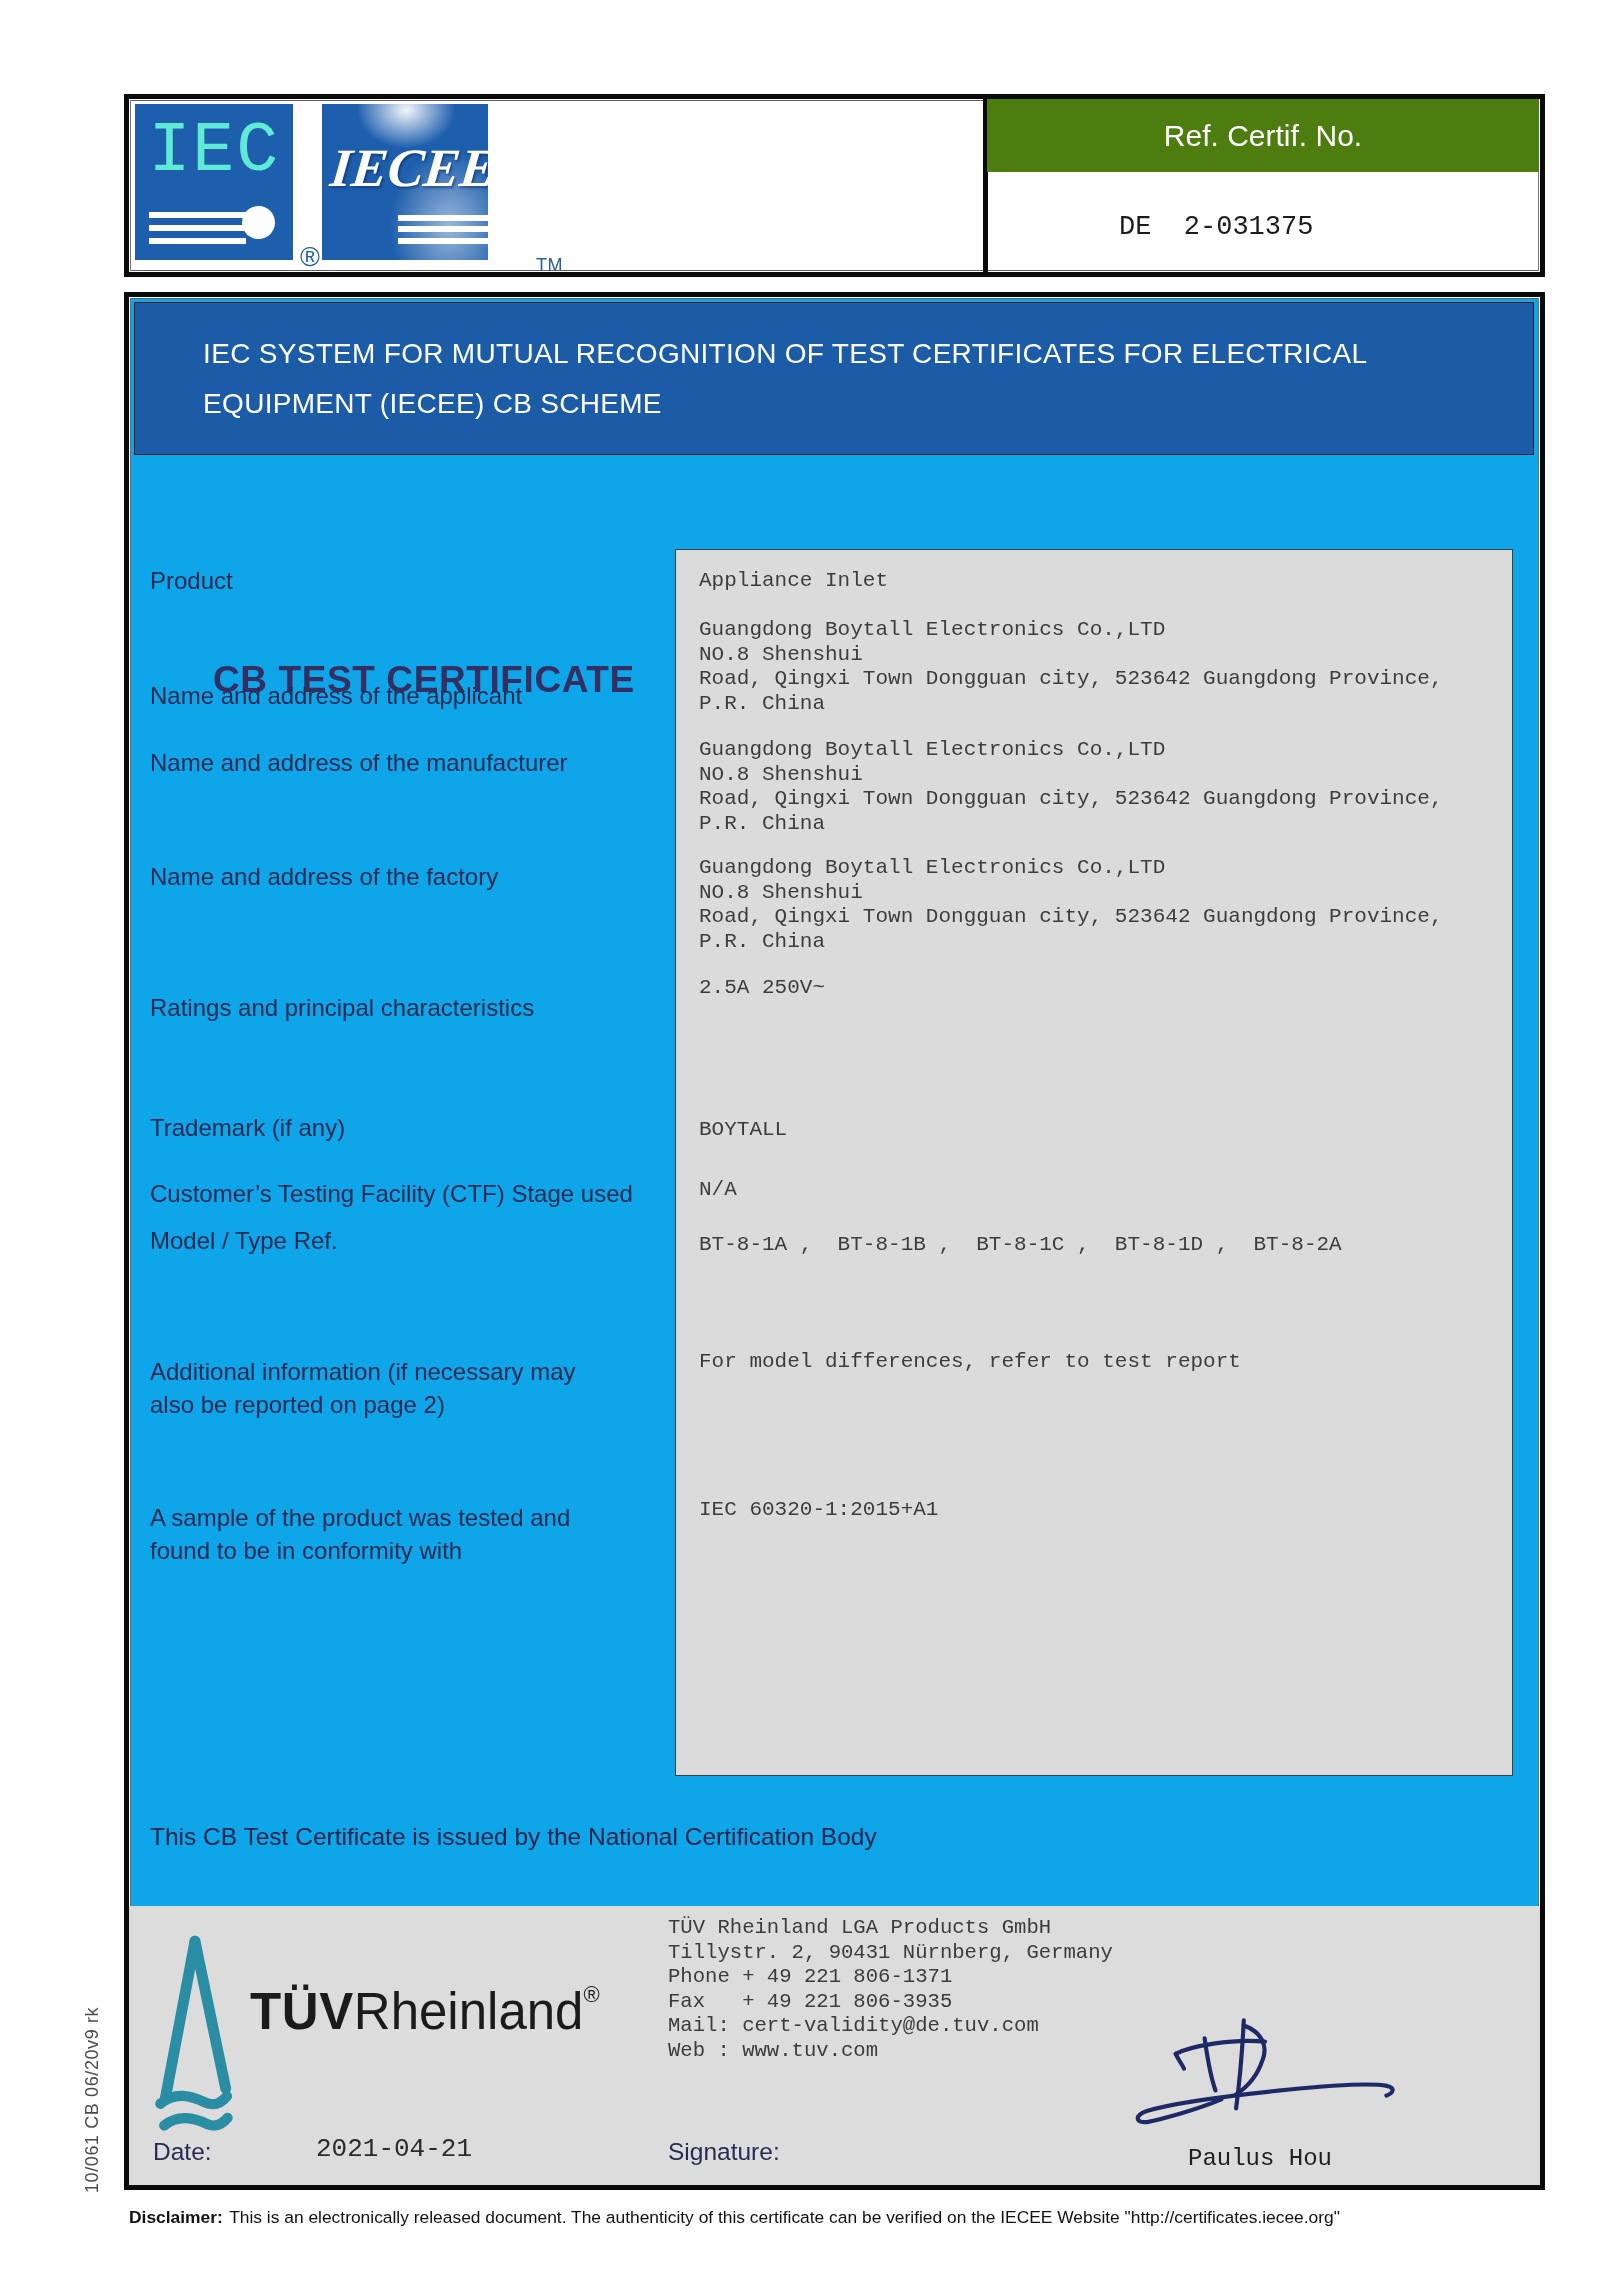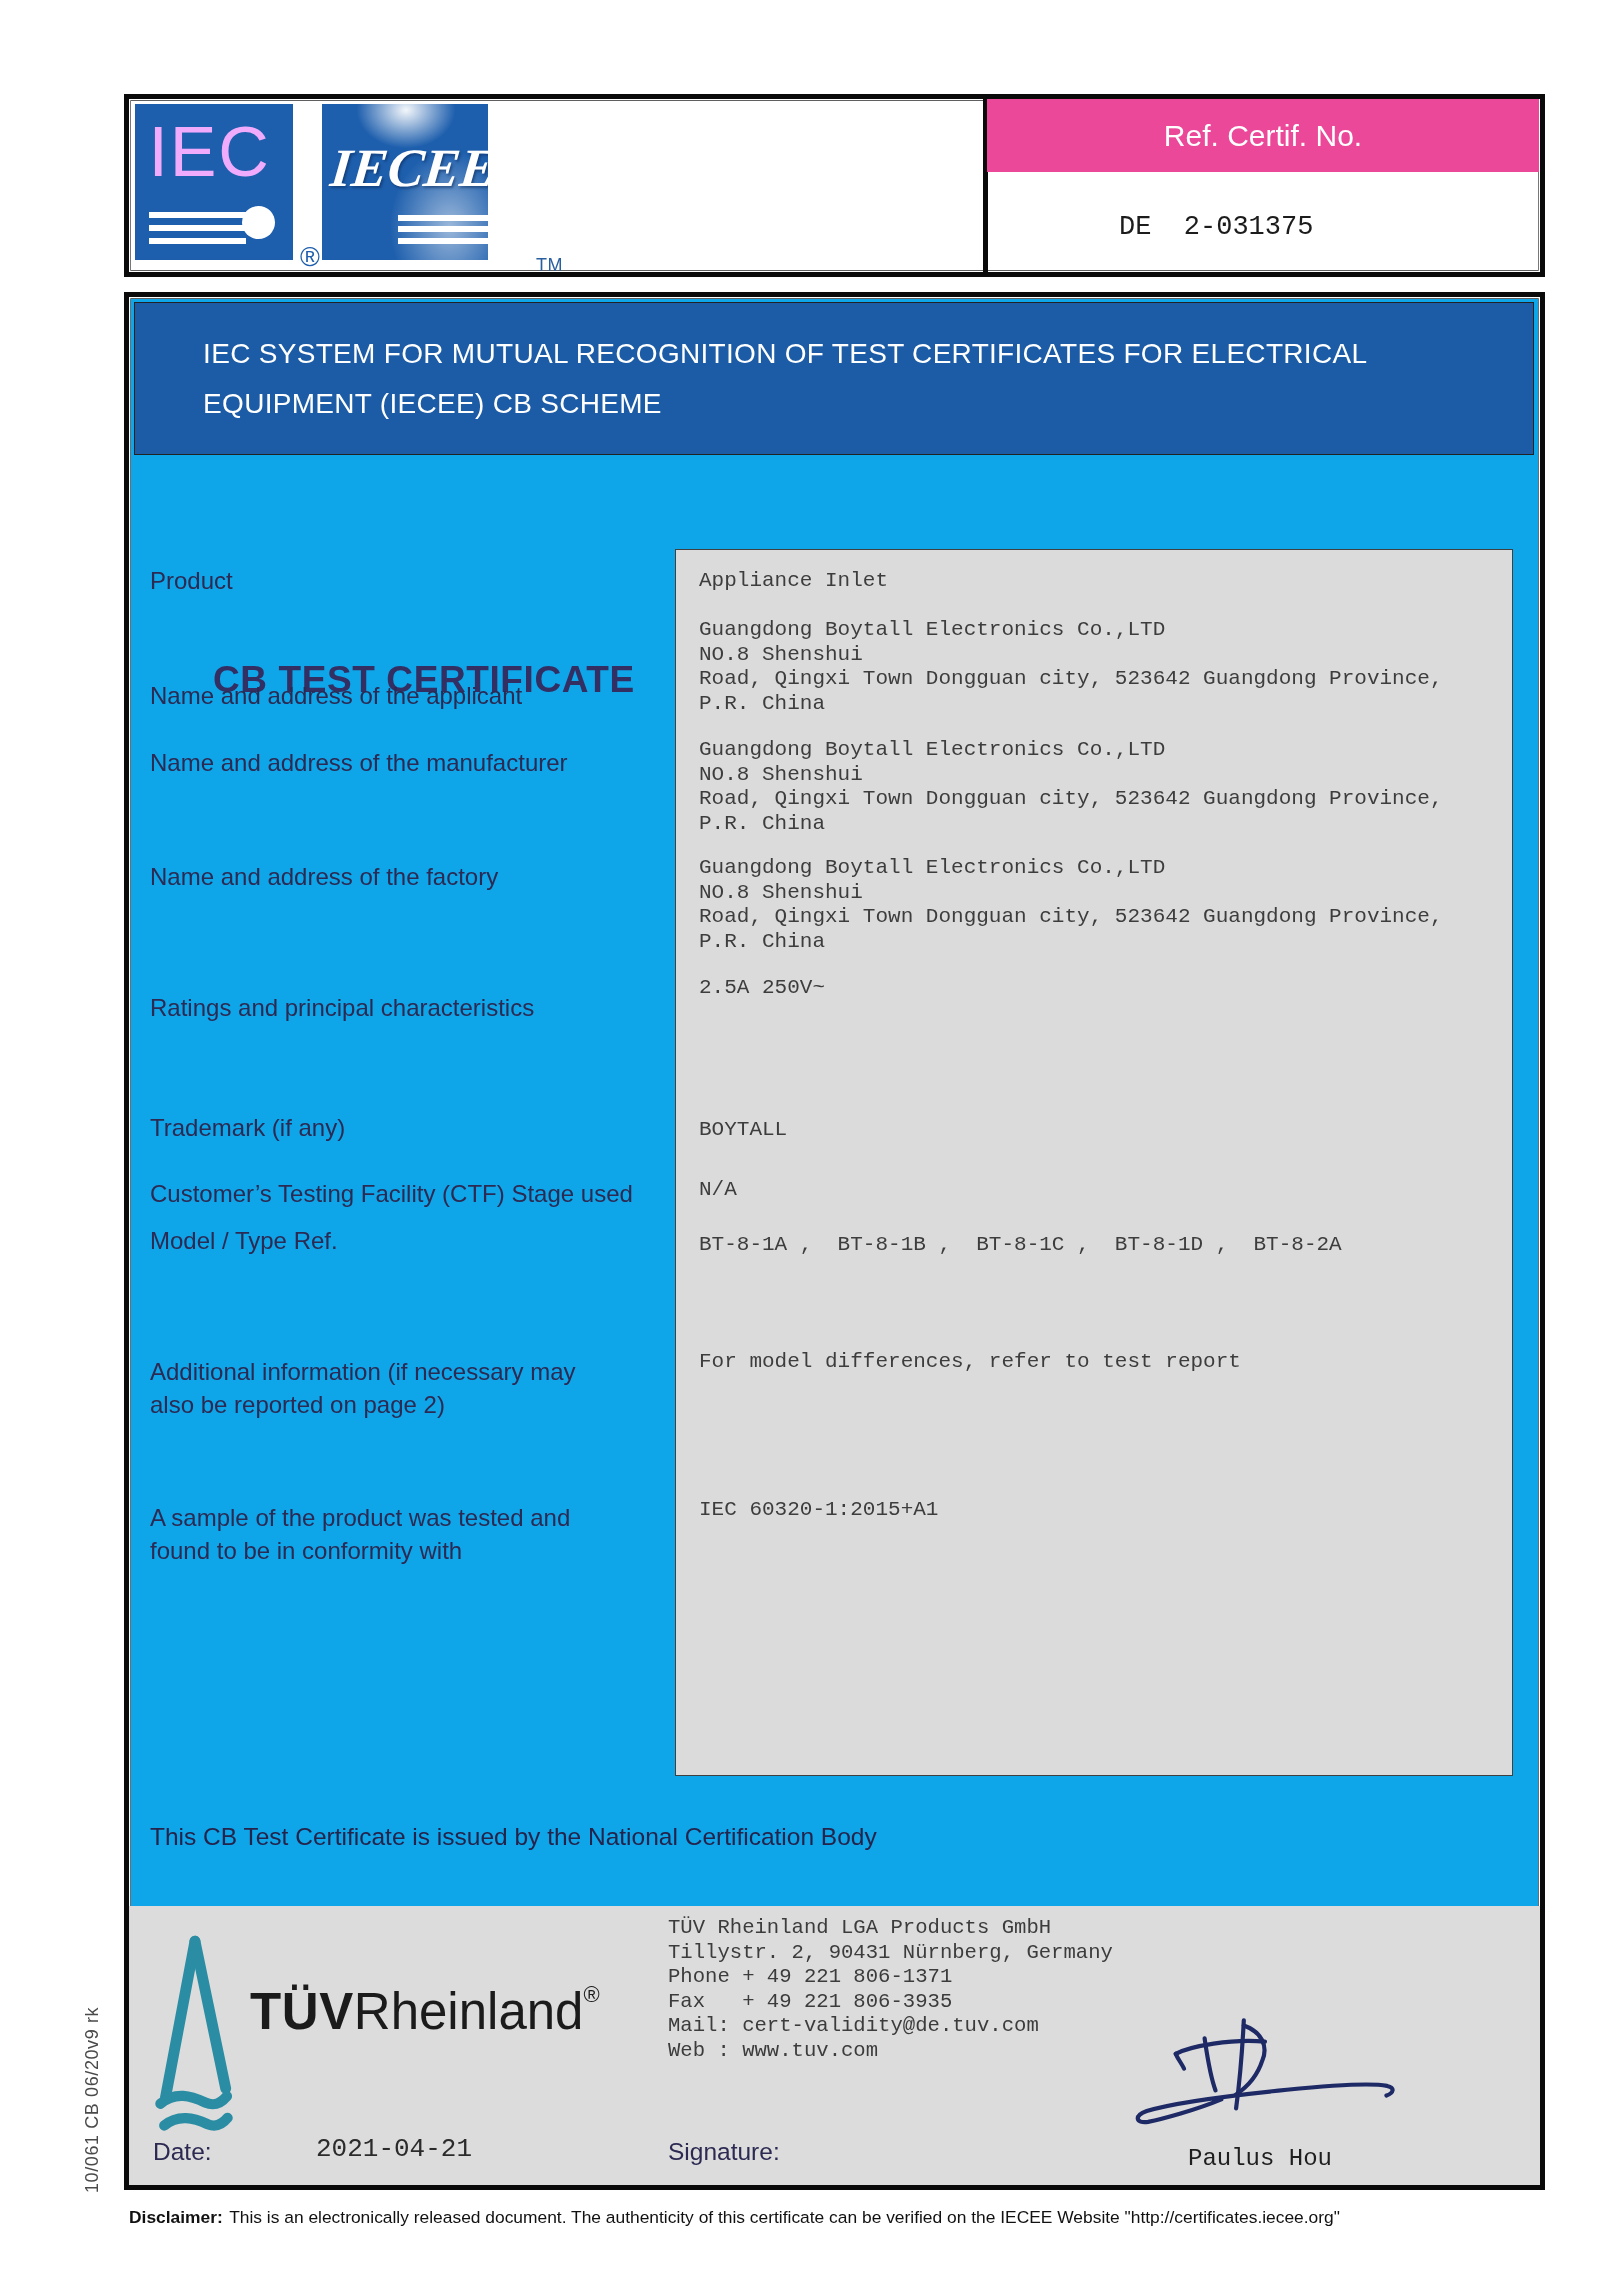--- a/index.html
+++ b/index.html
@@ -4,38 +4,38 @@
 <style>
   * { margin:0; padding:0; box-sizing:border-box; }
   html,body { background:#ffffff; }
   body { font-family:"Liberation Sans", sans-serif; }
   .page { position:relative; width:1623px; height:2295px; background:#fff; overflow:hidden; }
 
   
   .top-box { position:absolute; left:124px; top:94px; width:1421px; height:183px;
              border:5.1px solid #0a0a0a; background:#fff; box-shadow: inset 0 0 0 1.3px #fff, inset 0 0 0 1.9px #2a2a2a; }
   .iec-square { position:absolute; left:6.4px; top:5.1px; width:158px; height:156px; background:#1e5fad; }
-  .iec-text { position:absolute; left:13px; top:7.7px; color:#f0abfc; font-size:70px; letter-spacing:1.9px; font-weight:400; }
+  .iec-text { position:absolute; left:13px; top:7.7px; color:#5eead4; font-size:70px; letter-spacing:1.9px; font-weight:400;font-family:Liberation Mono, monospace; }
   .iec-stripe { position:absolute; left:14px; width:97px; height:6.4px; background:#fff; }
   .iec-dot { position:absolute; left:107px; top:102px; width:33px; height:33px; border-radius:50%; background:#fff; }
   .reg-mark { position:absolute; left:171px; top:143px; font-size:27px; color:#1e5fad; }
   .iecee-square { position:absolute; left:193px; top:5.1px; width:166px; height:156px; background:#1e5fad; overflow:hidden; }
   .iecee-glow { position:absolute; left:26px; top:-39px; width:116px; height:90px;
                 background:radial-gradient(ellipse at center, rgba(255,255,255,.95), rgba(255,255,255,0) 60%); }
   .iecee-sheen { position:absolute; right:-26px; top:39px; width:129px; height:167px;
                  background:radial-gradient(ellipse at center, rgba(255,255,255,.55), rgba(255,255,255,0) 65%); }
   .iecee-text { position:absolute; left:9px; top:33px; width:148px; text-align:center;
                 font-family:"Liberation Serif", serif; font-style:italic; font-weight:bold;
                 font-size:54px; color:#fff; transform:skewX(-6deg);
                 text-shadow:1.9px 1.9px 2.6px rgba(10,40,90,.55); }
   .iecee-stripe { position:absolute; left:76px; width:90px; height:5.8px; background:#fff; }
   .tm-mark { position:absolute; left:362px; top:156px; font-size:18px; color:#2a5f9e; letter-spacing:0.6px;margin-left:45px; }
   .top-divider { position:absolute; left:854px; top:0; width:4.5px; height:100%; background:#0a0a0a; }
   .ref-area { position:absolute; left:858px; top:0; width:552px; height:100%; }
-  .ref-header { position:absolute; left:0; top:0; width:100%; height:73px; background:#ec4899;
+  .ref-header { position:absolute; left:0; top:0; width:100%; height:73px; background:#4d7c0f;
                 color:#fff; font-size:30px; text-align:center; line-height:73px; }
   .ref-value { position:absolute; left:132px; top:113px; font-family:"Liberation Mono", monospace;
                font-size:27px; color:#1c1c1c; white-space:pre; }
 
   
   .main-box { position:absolute; left:124px; top:292px; width:1421px; height:1898px;
               border:5.1px solid #0a0a0a; background:#0ea5e9; box-shadow: inset 0 0 0 1.3px #fff, inset 0 0 0 1.9px #2a2a2a; }
   .banner { position:absolute; left:5.1px; top:5.1px; width:1400px; height:153px; background:#1c5ca6;
             border:1.3px solid #222; }
   .banner-text { position:absolute; left:68px; top:26px; width:1290px; color:#fff;

